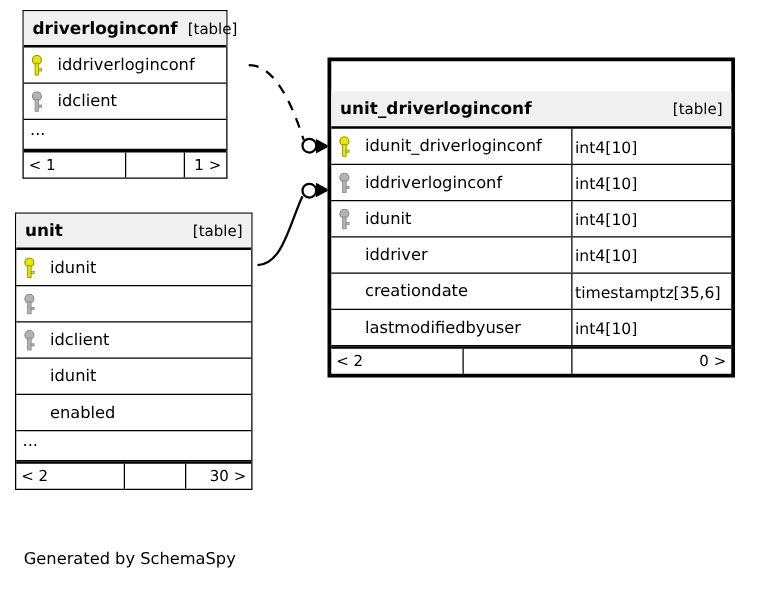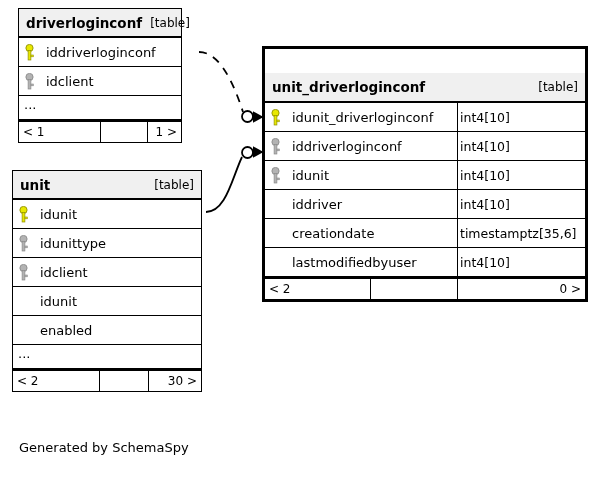--- a/index.html
+++ b/index.html
@@ -241,23 +241,20 @@
     </div>
 
     <div class="row">
       <span class="keyslot">
         <svg width="9" height="17" viewBox="0 0 9 17">
           <circle cx="4.5" cy="4" r="3.6" fill="#b3b3b3" stroke="#8a8a8a" stroke-width="0.9"></circle>
           <rect x="3.1" y="6.5" width="2.8" height="9.5" fill="#b3b3b3" stroke="#8a8a8a" stroke-width="0.7"></rect>
           <rect x="5.9" y="11" width="2.4" height="1.8" fill="#b3b3b3" stroke="#8a8a8a" stroke-width="0.6"></rect>
         </svg>
       </span>
-      <span class="cell-name">
-        <span class="col-label">idunittype</span>
-      </span>
     </div>
 
     <div class="row">
       <span class="keyslot">
         <svg width="9" height="17" viewBox="0 0 9 17">
           <circle cx="4.5" cy="4" r="3.6" fill="#b3b3b3" stroke="#8a8a8a" stroke-width="0.9"></circle>
           <rect x="3.1" y="6.5" width="2.8" height="9.5" fill="#b3b3b3" stroke="#8a8a8a" stroke-width="0.7"></rect>
           <rect x="5.9" y="11" width="2.4" height="1.8" fill="#b3b3b3" stroke="#8a8a8a" stroke-width="0.6"></rect>
         </svg>
       </span>

